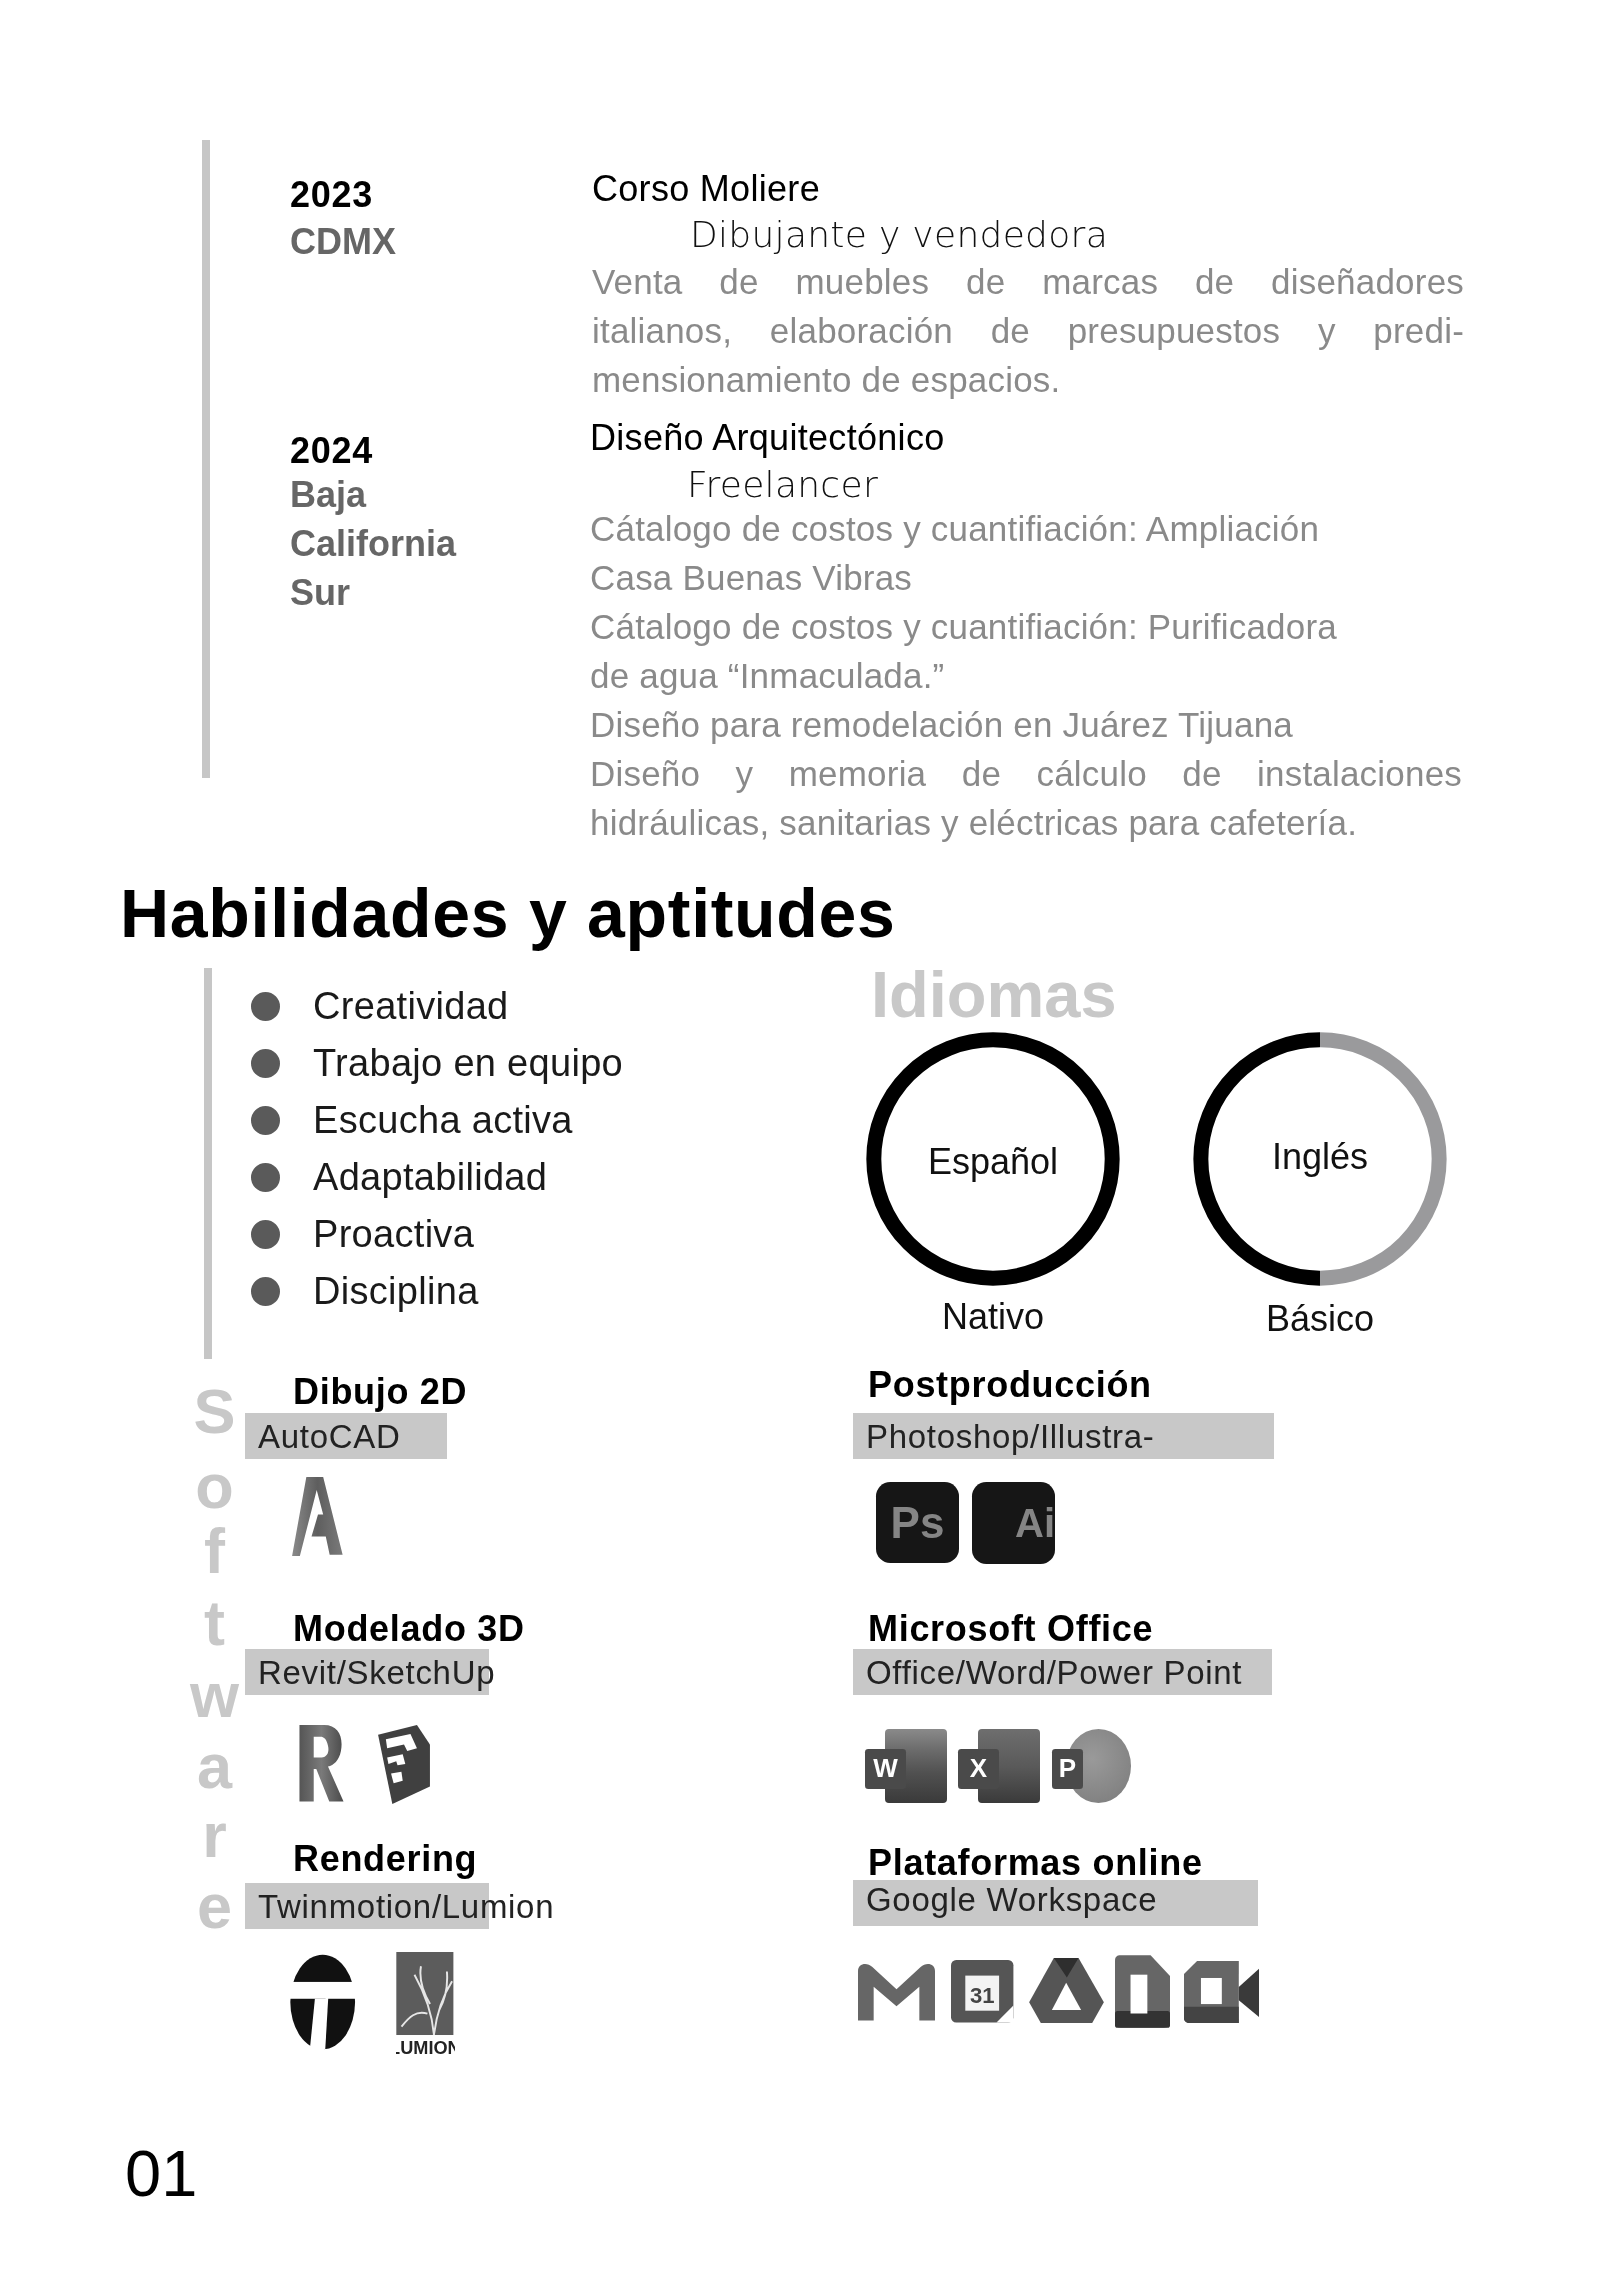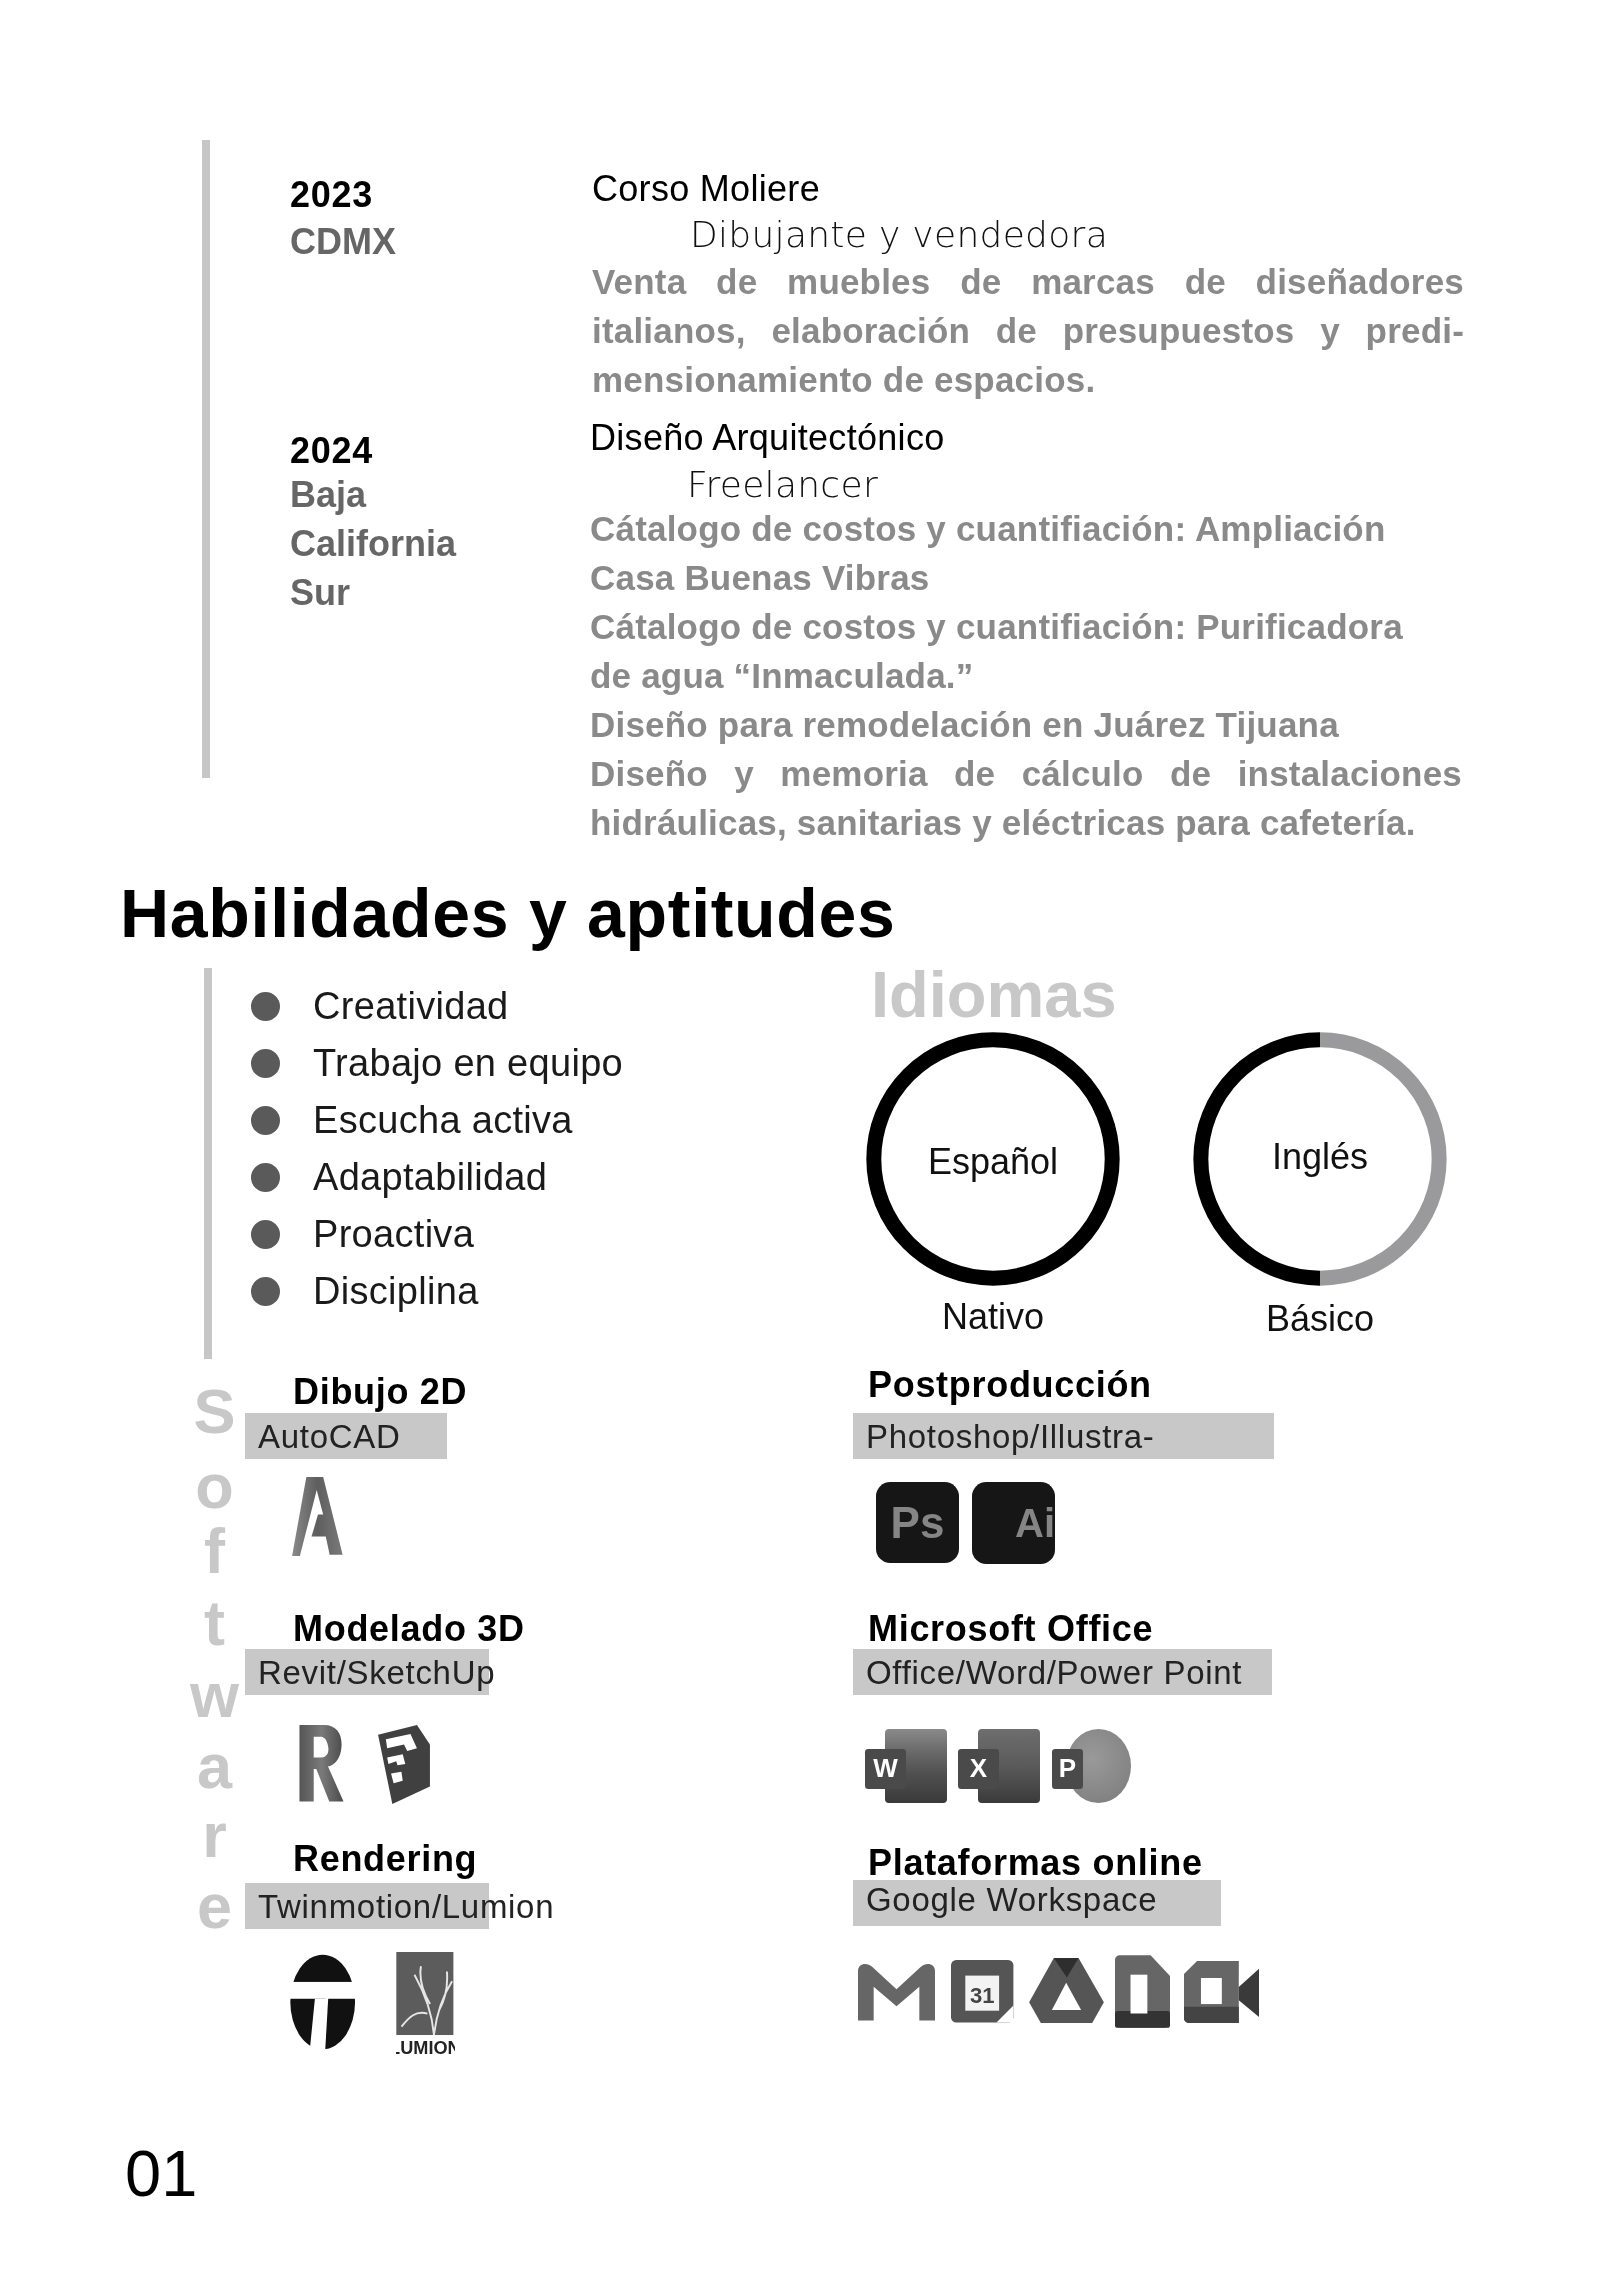--- a/index.html
+++ b/index.html
@@ -5,21 +5,21 @@
   html, body { margin: 0; padding: 0; background: #ffffff; }
   body { width: 1616px; height: 2284px; position: relative; overflow: hidden;
          font-family: "Liberation Sans", "DejaVu Sans", sans-serif; color: #000; }
   .abs { position: absolute; }
   .vbar { position: absolute; background: #c6c6c6; width: 7.8px; }
 
   .year { font-weight: 700; font-size: 36px; color: #000; line-height: 1; letter-spacing: 0.7px; }
   .place { font-weight: 700; font-size: 36px; color: #666666; line-height: 49px; }
   .company { font-size: 36px; font-weight: 400; color: #000; line-height: 1; letter-spacing: 0.3px; }
   .role { font-size: 36px; font-weight: 400; color: #111; line-height: 1; letter-spacing: 0.3px; font-family: "DejaVu Sans", sans-serif; font-weight: 200; }
-  .desc { font-size: 35px; color: #8a8a8a; line-height: 49px; font-weight: 700; letter-spacing: 0.2px; }
+  .desc { font-size: 35px; color: #8a8a8a; line-height: 49px; font-weight: 400; letter-spacing: 0.2px; }
   .desc.justify { text-align: justify; text-align-last: left; }
 
   .section-title { font-weight: 700; font-size: 68px; color: #000; letter-spacing: 0.7px; line-height: 1; }
 
   .skill-list { list-style: none; margin: 0; padding: 0; }
   .skill-item { display: flex; align-items: center; height: 57px; }
   .bullet { width: 29px; height: 29px; border-radius: 50%; background: #5a5a5a; margin-right: 33px; flex: none; }
   .skill-text { font-size: 38px; color: #1a1a1a; font-weight: 300; letter-spacing: 0.3px; }
 
   .idiomas-title { font-weight: 700; font-size: 65px; color: #c8c8c8; line-height: 1; }
@@ -209,21 +209,21 @@
   </div>
 </div>
 <div class="logo" style="left:1052px; top:1729px; width:91px; height:75px;">
   <div style="position:absolute; left:14.3px; top:0; width:65px; height:74px; border-radius:50%; background:radial-gradient(circle at 40% 40%, #9a9a9a, #7a7a7a);"></div>
   <div style="position:absolute; left:0; top:19.5px; width:31px; height:40px; border-radius:3.3px; background:#4a4a4a; display:flex; align-items:center; justify-content:center;">
     <span style="color:#fff; font-weight:700; font-size:26px; font-family:'Liberation Sans', sans-serif;">P</span>
   </div>
 </div>
 
 <div class="abs cat-title" style="left:868px; top:1845px;">Plataformas online</div>
-<div class="cat-bar" style="left:853px; top:1880px; width:368px;">
+<div class="cat-bar" style="left:853px; top:1880px; width:368px;padding-left:37px;">
   <span class="cat-bar-text" style="top:1.3px;">Google Workspace</span>
 </div>
 <svg class="logo" style="left:858px; top:1963px;" width="77" height="59" viewBox="0 0 118 90">
   <path d="M0 12 C0 0 14 -2 22 6 L59 40 L96 6 C104 -2 118 0 118 12 V88 H94 V36 L59 66 L24 36 V88 H0 Z" fill="#666"></path>
 </svg>
 <svg class="logo" style="left:951px; top:1960px;" width="65" height="65" viewBox="0 0 100 100">
   <rect x="0" y="0" width="96" height="96" rx="8" fill="#555"></rect>
   <path d="M70 96 L96 70 V96 Z" fill="#fff"></path>
   <rect x="22" y="24" width="52" height="54" fill="#f3f3f3"></rect>
   <text x="48" y="66" text-anchor="middle" font-family="Liberation Sans, sans-serif" font-size="34" font-weight="700" fill="#444">31</text>

